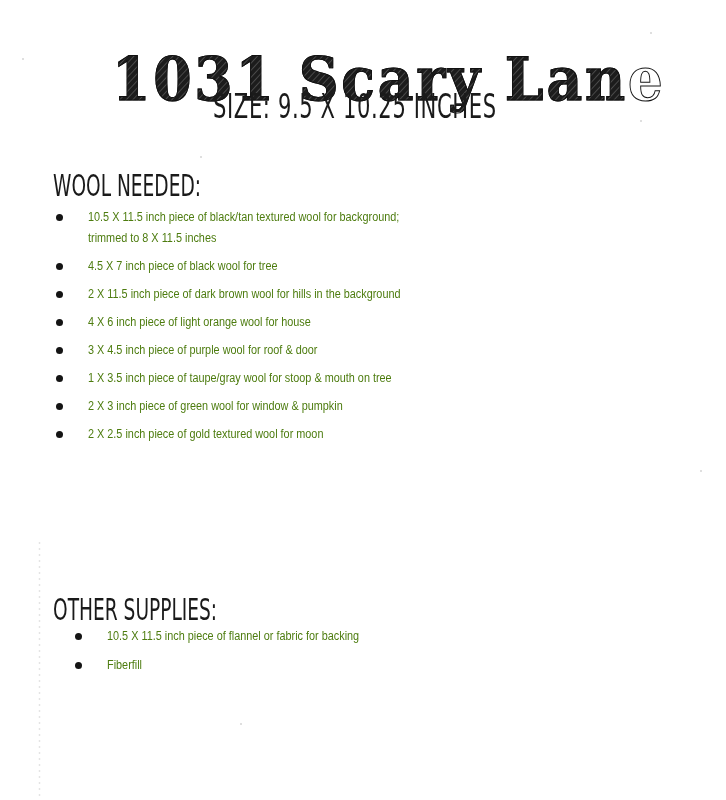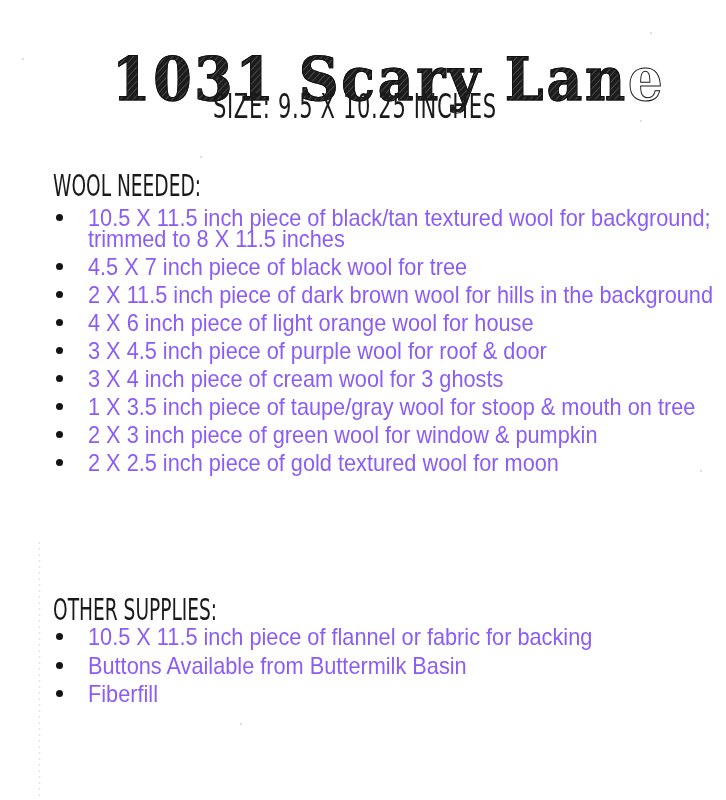--- a/index.html
+++ b/index.html
@@ -90,24 +90,24 @@
       padding: 0;
       list-style: none;
       width: 726px;
     }
     ul.wool { top: 207px; }
     ul.other { top: 626px; }
     ul.items li {
       position: relative;
       padding-left: 88px;
       font-family: "Liberation Sans", sans-serif;
-      font-size: 24px;
+      font-size: 12px;
       line-height: 21px;
       margin-bottom: 7px;
-      color: #8b5cf6;
+      color: #4d7c0f;
     }
     ul.items li .txt {
       display: inline-block;
       transform-origin: left top;
       transform: scaleX(0.905);
       white-space: nowrap;
       width: 670px;
     }
     ul.items li .txt .line2 {
       display: block;
@@ -116,20 +116,21 @@
       position: absolute;
       left: 56px;
       top: 7px;
       width: 7px;
       height: 7px;
       border-radius: 50%;
       background: #141414;
     }
     ul.other li {
       margin-bottom: 7.5px;
+      margin-left: 19px;
     }
   </style>
 </head>
 <body>
 
 <div class="scan-edge"></div>
 <div class="speck" style="left:22px;top:58px"></div>
 <div class="speck" style="left:650px;top:32px"></div>
 <div class="speck" style="left:640px;top:120px"></div>
 <div class="speck" style="left:200px;top:156px"></div>
@@ -156,43 +157,35 @@
   <li>
     <span class="bullet"></span>
     <span class="txt">4 X 6 inch piece of light orange wool for house</span>
   </li>
   <li>
     <span class="bullet"></span>
     <span class="txt">3 X 4.5 inch piece of purple wool for roof &amp; door</span>
   </li>
   <li>
     <span class="bullet"></span>
-    <span class="txt">3 X 4 inch piece of cream wool for 3 ghosts</span>
-  </li>
-  <li>
-    <span class="bullet"></span>
     <span class="txt">1 X 3.5 inch piece of taupe/gray wool for stoop &amp; mouth on tree</span>
   </li>
   <li>
     <span class="bullet"></span>
     <span class="txt">2 X 3 inch piece of green wool for window &amp; pumpkin</span>
   </li>
   <li>
     <span class="bullet"></span>
     <span class="txt">2 X 2.5 inch piece of gold textured wool for moon</span>
   </li>
 </ul>
 
 <div class="section-heading heading-other">OTHER SUPPLIES:</div>
 <ul class="items other">
   <li>
     <span class="bullet"></span>
     <span class="txt">10.5 X 11.5 inch piece of flannel or fabric for backing</span>
   </li>
   <li>
     <span class="bullet"></span>
-    <span class="txt">Buttons Available from Buttermilk Basin</span>
-  </li>
-  <li>
-    <span class="bullet"></span>
     <span class="txt">Fiberfill</span>
   </li>
 </ul>
 
 </body></html>

